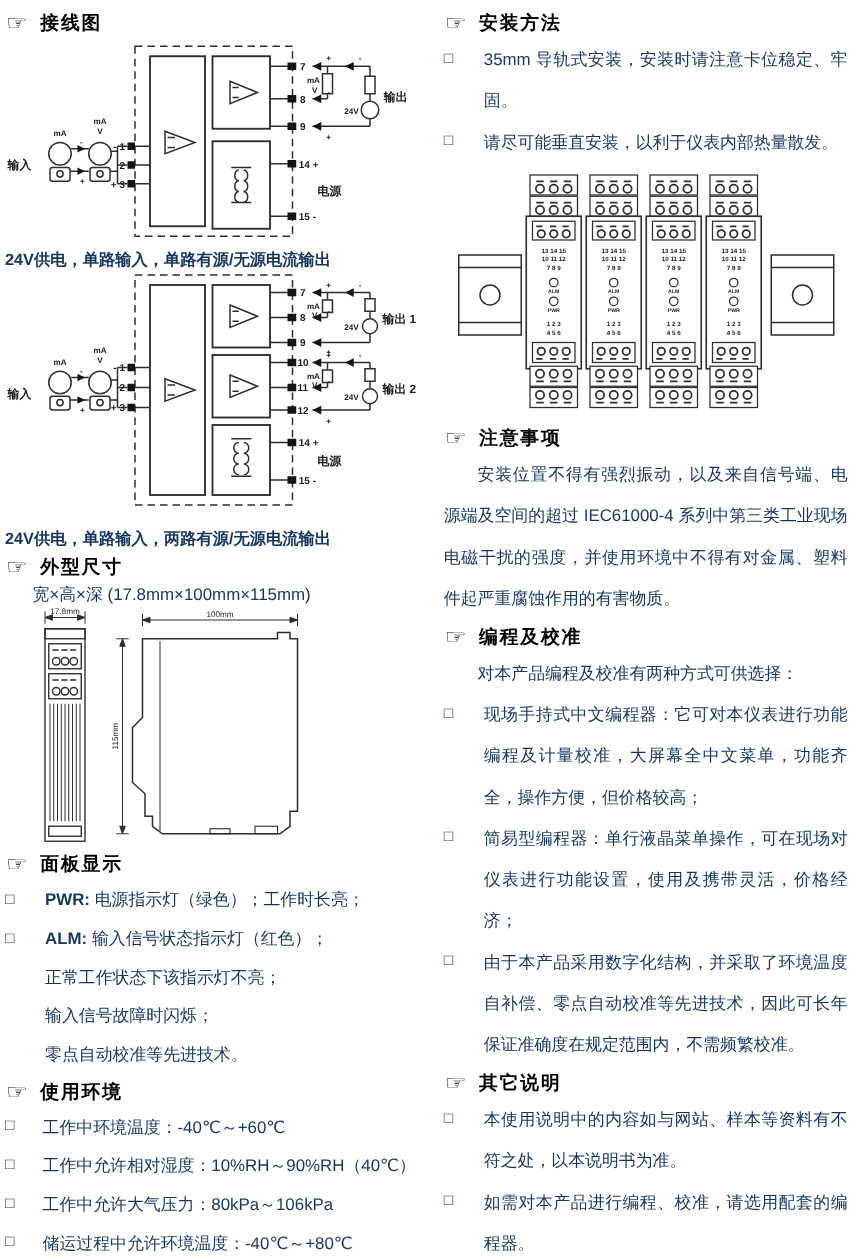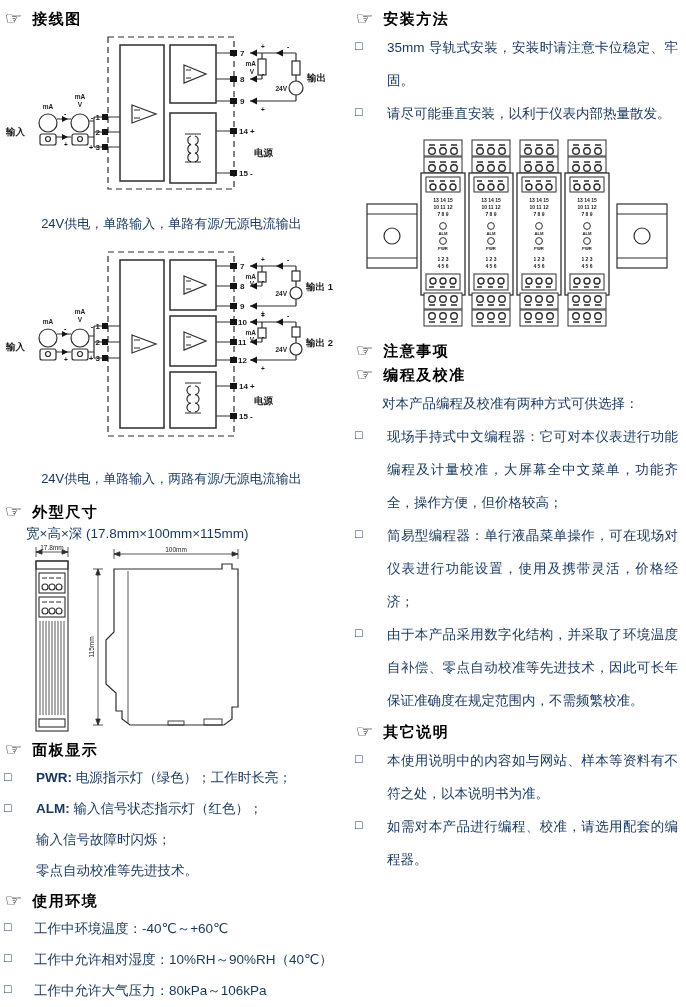--- a/index.html
+++ b/index.html
@@ -4,21 +4,21 @@
 <style>
   *{margin:0;padding:0;box-sizing:border-box}
   html,body{background:#fff}
   body{width:686px;height:1007px;font-family:"Liberation Sans","DejaVu Sans",sans-serif;color:#17365d;overflow:hidden}
   .page{display:flex;width:686px;height:1007px}
   .col{width:343px}
   .col-left{padding:4px 4px 0 4px}
   .col-right{padding:4px 8px 0 12px}
   h2{font-size:15px;color:#000;font-weight:bold;display:flex;align-items:center;gap:11px;margin:6px 0 3px 2px;letter-spacing:1.5px;line-height:18px}
   .pt{font-size:17px;letter-spacing:0;display:inline-block;transform:scaleX(1.15)}
-  .caption{text-align:center;font-weight:normal;font-size:13px;line-height:17px;margin:16px;color:#17365d}
+  .caption{font-weight:bold;font-size:13px;line-height:17px;margin:0;color:#17365d}
   .formula{font-size:13.5px;margin:3px 0 0 22px;line-height:19px}
   .item{display:flex;margin:0}
   .cb{flex:none;width:32px;font-size:12.5px;padding-top:8px;color:#17365d}
   .cb-sm{flex:none;width:30px;font-size:12.5px;padding-top:7px;color:#17365d}
   .itxt{flex:1;font-size:13.5px;line-height:31px;text-align:justify}
   .itxt-r{flex:1;font-size:13.5px;line-height:33px;text-align:justify}
   .sub{margin-left:32px;font-size:13.5px;line-height:31px}
   .para{font-size:13.5px;line-height:33px;text-align:justify;text-indent:2em}
   .intro{font-size:13.5px;line-height:33px;text-indent:2em}
   svg{display:block}
@@ -261,20 +261,21 @@
         <span>面板显示</span>
       </h2>
       <div class="item">
         <span class="cb">□</span>
         <div class="itxt"><b>PWR:</b> <span>电源指示灯（绿色）；工作时长亮；</span></div>
       </div>
       <div class="item">
         <span class="cb">□</span>
         <div class="itxt"><b>ALM:</b> <span>输入信号状态指示灯（红色）；</span></div>
       </div>
+      <div class="sub">正常工作状态下该指示灯不亮；</div>
       <div class="sub">输入信号故障时闪烁；</div>
       <div class="sub">零点自动校准等先进技术。</div>
     </div>
 
     <div>
       <h2>
         <span class="pt">☞</span>
         <span>使用环境</span>
       </h2>
       <div class="item">
@@ -375,20 +376,21 @@
         <use href="#module" x="156" y="10"></use>
         <use href="#module" x="204" y="10"></use>
       </svg>
     </div>
 
     <div>
       <h2>
         <span class="pt">☞</span>
         <span>注意事项</span>
       </h2>
+      <p class="para">安装位置不得有强烈振动，以及来自信号端、电源端及空间的超过 IEC61000-4 系列中第三类工业现场电磁干扰的强度，并使用环境中不得有对金属、塑料件起严重腐蚀作用的有害物质。</p>
     </div>
 
     <div>
       <h2>
         <span class="pt">☞</span>
         <span>编程及校准</span>
       </h2>
       <div class="intro">对本产品编程及校准有两种方式可供选择：</div>
       <div class="item">
         <span class="cb">□</span>

